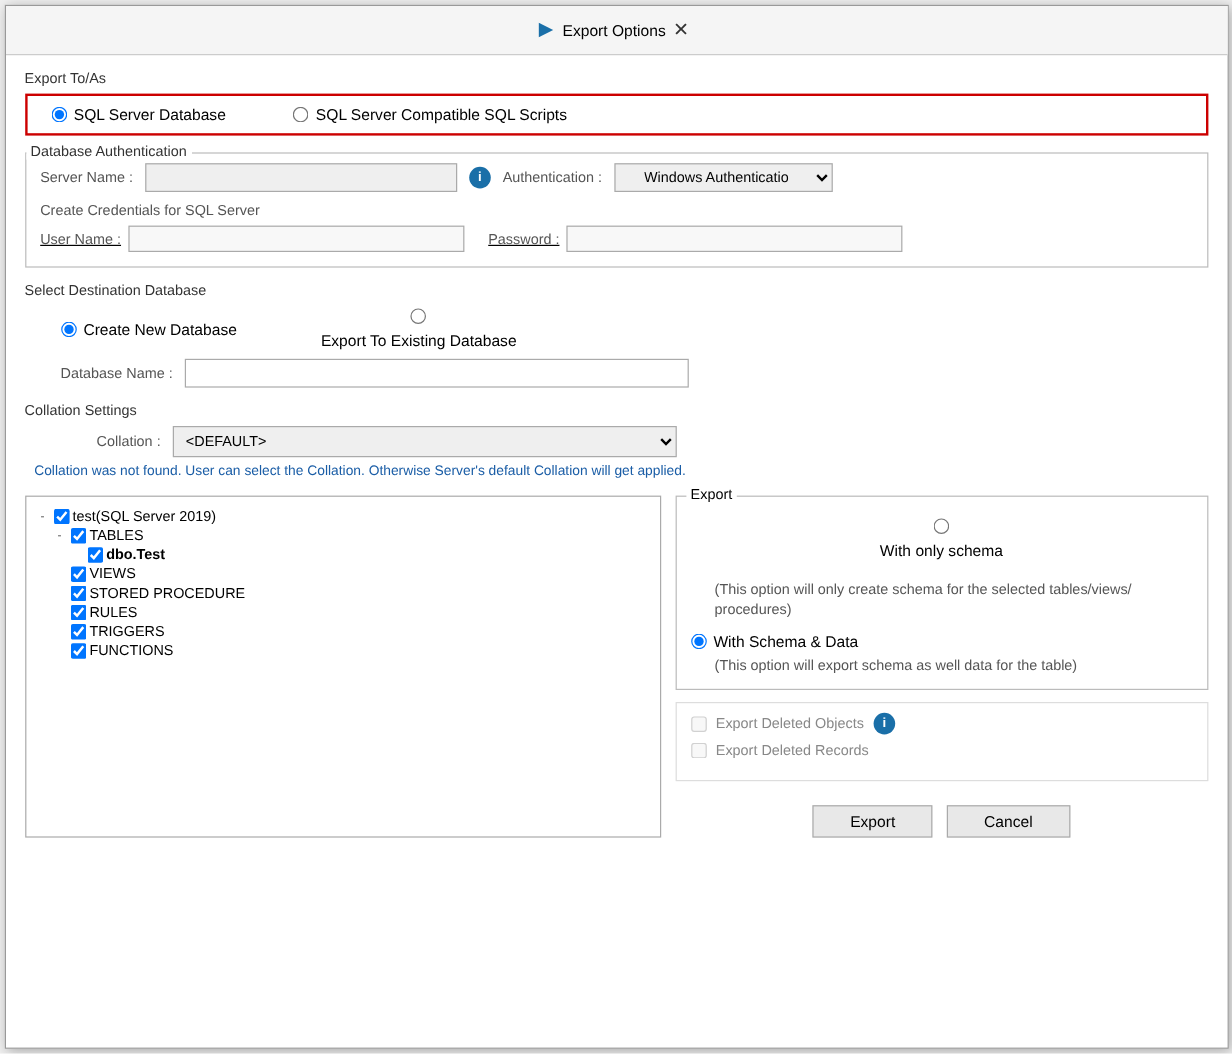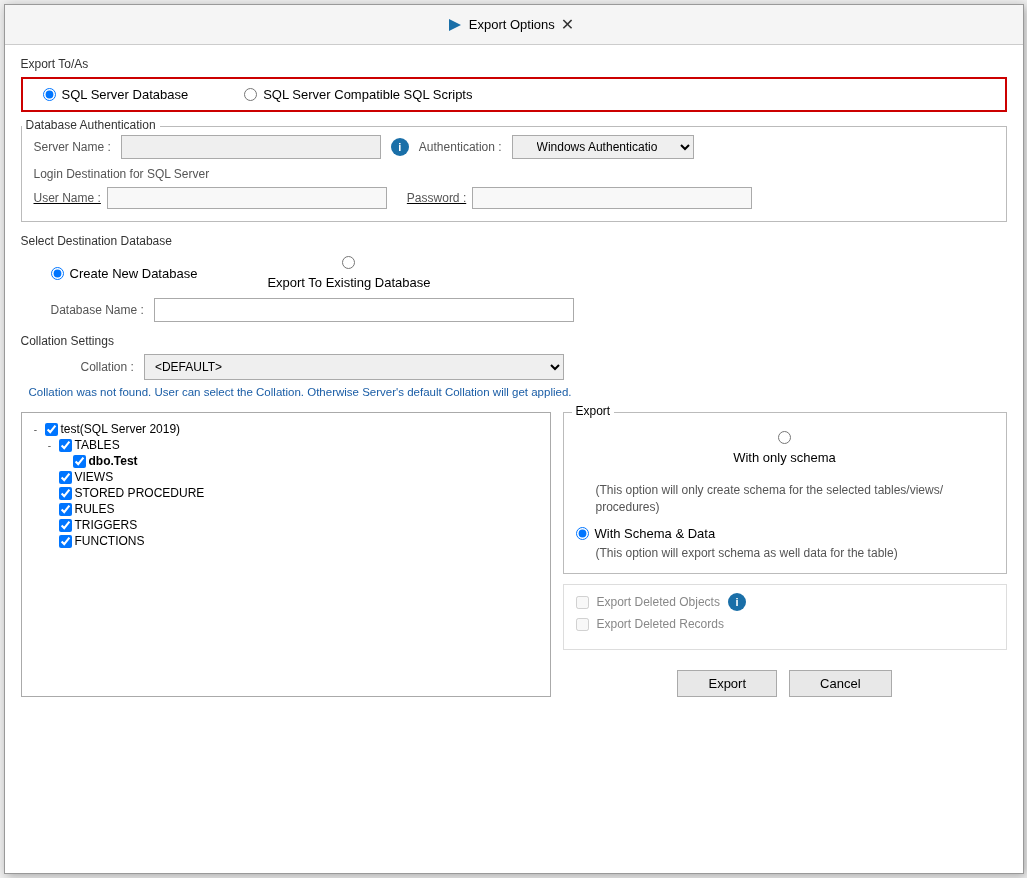--- a/index.html
+++ b/index.html
@@ -348,21 +348,21 @@
         <label class="form-label">Authentication :</label>
         <div class="dropdown-wrapper">
           <select class="auth-select">
             <option value="windows" selected="">Windows Authentication</option>
             <option value="sql">SQL Server Authentication</option>
           </select>
         </div>
       </div>
 
       <div>
-        <div class="form-label" style="margin-bottom:6px; font-size:12px;">Login Destination for SQL Server</div>
+        <div class="form-label" style="margin-bottom:6px; font-size:12px;">Create Credentials for SQL Server</div>
         <div class="credentials-row">
           <div class="cred-group">
             <label class="form-label">User Name :</label>
             <input type="text" class="cred-input" style="background: rgb(248, 248, 248);">
           </div>
           <div class="cred-group">
             <label class="form-label">Password :</label>
             <input type="password" class="cred-input" style="background: rgb(248, 248, 248);">
           </div>
         </div>

